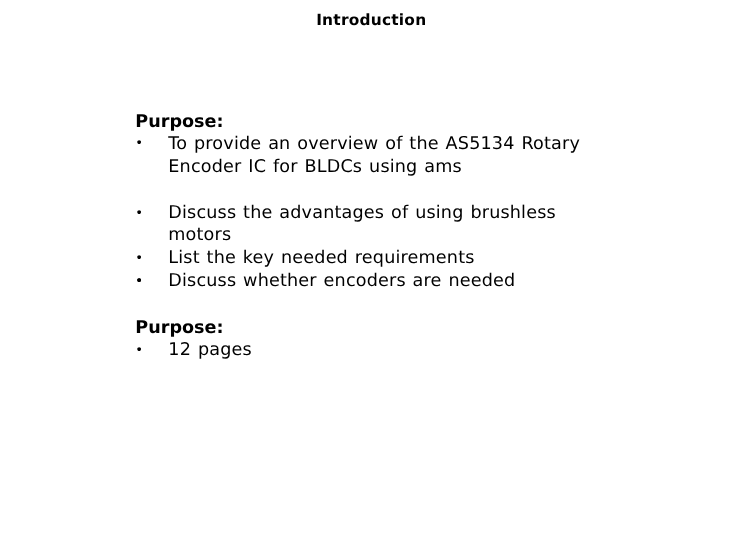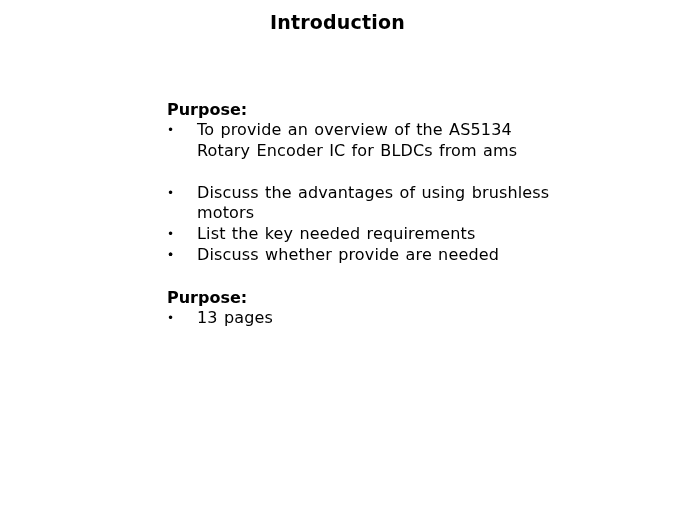--- a/index.html
+++ b/index.html
@@ -14,33 +14,32 @@
       overflow: hidden;
       font-family: "DejaVu Sans", sans-serif;
       color: #000000;
     }
     .title {
       position: absolute;
       top: 11px;
       left: 0;
       width: 675px;
       text-align: center;
-      font-size: 19px;
+      font-size: 14px;
       font-weight: bold;
       letter-spacing: 0.2px;
     }
     .content {
       position: absolute;
       top: 99px;
       left: 123px;
       width: 440px;
     }
     .section {
       margin-bottom: 21px;
-      margin-left: 44px;
     }
     .section-heading {
       font-size: 16px;
       font-weight: bold;
       line-height: 21px;
       height: 21px;
     }
     .bullet-list {
       list-style: none;
       margin: 0;
@@ -68,48 +67,48 @@
 
 <div class="title">Introduction</div>
 
 <div class="content">
 
   <div class="section">
     <div class="section-heading">Purpose:</div>
     <ul class="bullet-list">
       <li class="bullet-item">
         <span class="bullet-dot">•</span>
-        <span>To provide an overview of the AS5134 Rotary Encoder IC for BLDCs from ams</span>
+        <span>To provide an overview of the AS5134 Rotary Encoder IC for BLDCs using ams</span>
       </li>
     </ul>
   </div>
 
   <div class="section">
     <ul class="bullet-list">
       <li class="bullet-item">
         <span class="bullet-dot">•</span>
         <span>Discuss the advantages of using brushless motors</span>
       </li>
       <li class="bullet-item">
         <span class="bullet-dot">•</span>
         <span>List the key needed requirements</span>
       </li>
       <li class="bullet-item">
         <span class="bullet-dot">•</span>
       </li>
       <li class="bullet-item">
         <span class="bullet-dot">•</span>
-        <span>Discuss whether provide are needed</span>
+        <span>Discuss whether encoders are needed</span>
       </li>
     </ul>
   </div>
 
   <div class="section">
     <div class="section-heading">Purpose:</div>
     <ul class="bullet-list">
       <li class="bullet-item">
         <span class="bullet-dot">•</span>
-        <span>13 pages</span>
+        <span>12 pages</span>
       </li>
     </ul>
   </div>
 
 </div>
 
 </body></html>

